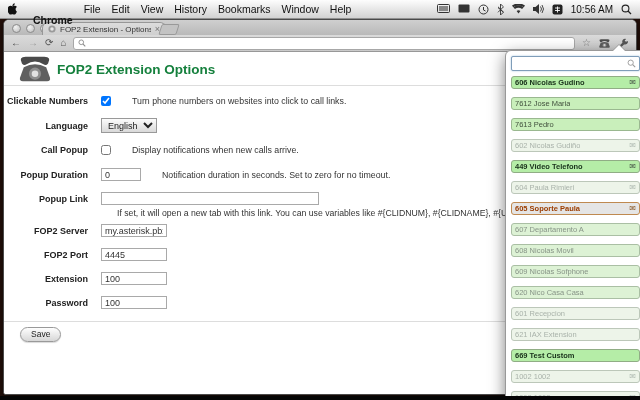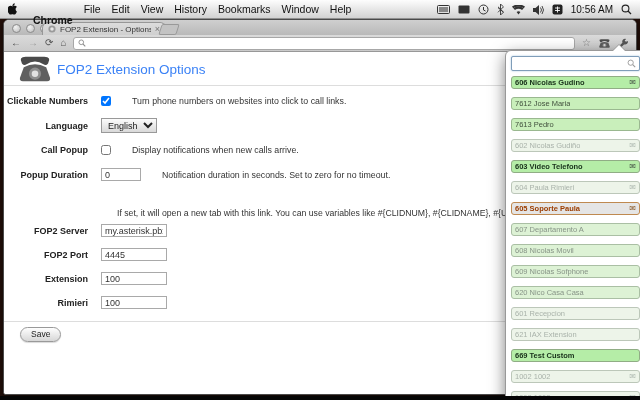--- a/index.html
+++ b/index.html
@@ -7,21 +7,21 @@
   .screen{position:relative;width:640px;height:400px;background:#24100a;overflow:hidden;}
 
   
   .menubar{position:absolute;top:0;left:0;right:0;height:18px;
     background:linear-gradient(#fdfdfd,#d2d2d2);border-bottom:1px solid #8f8f8f;
     display:flex;align-items:center;padding:0 8px;font-size:10.5px;color:#111;z-index:90;}
   .menubar .apple{margin-right:4px;display:flex;align-items:center;}
   .menu-items{display:flex;align-items:center;}
   .menu-item{margin-left:11px;cursor:default;}
   .menu-item.first{font-weight:bold;margin-top:21px;}
-  .menu-right{margin-left:auto;display:flex;align-items:flex-end;gap:8px;color:#222;}
+  .menu-right{margin-left:auto;display:flex;align-items:flex-start;gap:8px;color:#222;}
   .menu-right svg{display:block;}
   .menu-time{font-size:10px;color:#111;}
 
   
   .window{position:absolute;left:3px;right:3px;top:19px;bottom:5px;background:#fff;
     border-radius:6px 6px 3px 3px;box-shadow:0 3px 10px rgba(0,0,0,.65);
     border:1px solid #4a4a4a;overflow:hidden;}
   .tabstrip{position:relative;height:15px;background:linear-gradient(#cfcfcf,#b9b9b9);}
   .traffic{position:absolute;left:8px;top:4px;display:flex;gap:5px;}
   .tl{width:7px;height:7px;border-radius:50%;border:1px solid #8a8a8a;
@@ -42,21 +42,21 @@
   .nav-home{font-size:10px;color:#555;line-height:10px;}
   .omnibox{flex:1;height:11px;background:#fff;border:1px solid #a7a7a7;border-radius:3px;
     display:flex;align-items:center;padding:0 4px;gap:3px;}
   .omnibox-text{font-size:8px;color:#444;}
   .toolbar-star{font-size:10px;color:#787878;line-height:10px;}
   .toolbar-right{display:flex;align-items:center;gap:7px;}
 
   
   .content{position:absolute;top:32px;left:0;right:0;bottom:0;background:#fff;overflow:hidden;}
   .page-phone{position:absolute;left:12px;top:3px;}
-  .page-title{position:absolute;left:53px;top:10px;font-size:13.5px;font-weight:normal;color:#3b82f6;}
+  .page-title{position:absolute;left:53px;top:10px;font-size:13.5px;font-weight:bold;color:#15803d;}
   .hdiv{position:absolute;left:0;right:0;height:1px;background:#ddd;}
   .frow{position:absolute;left:0;display:flex;align-items:center;width:480px;}
   .flabel{width:84px;text-align:right;font-weight:bold;font-size:9px;color:#222;
     margin-right:13px;flex-shrink:0;}
   .fctrl{display:flex;align-items:center;gap:5px;font-size:9px;color:#222;}
   .fnote{font-size:8.8px;color:#333;margin-left:16px;}
   input[type=checkbox]{width:10px;height:10px;margin:0;}
   .tinput{height:11px;font-size:9px;border:1px solid #a9a9a9;padding:0 3px;color:#333;
     font-family:"Liberation Sans",sans-serif;background:#fff;}
   .w-dur{width:32px;}
@@ -240,20 +240,26 @@
       </div>
 
       <div class="frow" style="top:116px">
         <span class="flabel">Popup Duration</span>
         <span class="fctrl">
           <input class="tinput w-dur" type="text" value="0" style="">
           <span class="fnote">Notification duration in seconds. Set to zero for no timeout.</span>
         </span>
       </div>
 
+      <div class="frow" style="top:140px">
+        <span class="flabel">Popup Link</span>
+        <span class="fctrl">
+          <input class="tinput w-link" type="text" value="" style="">
+        </span>
+      </div>
       <div class="help-line" style="top:156px">If set, it will open a new tab with this link. You can use variables like #{CLIDNUM}, #{CLIDNAME}, #{UNIQUEID}, etc</div>
 
       <div class="frow" style="top:172px">
         <span class="flabel">FOP2 Server</span>
         <span class="fctrl">
           <input class="tinput w-med" type="text" value="my.asterisk.pbx" style="">
         </span>
       </div>
 
       <div class="frow" style="top:196px">
@@ -264,21 +270,21 @@
       </div>
 
       <div class="frow" style="top:220px">
         <span class="flabel">Extension</span>
         <span class="fctrl">
           <input class="tinput w-med" type="text" value="100" style="">
         </span>
       </div>
 
       <div class="frow" style="top:244px">
-        <span class="flabel">Rimieri</span>
+        <span class="flabel">Password</span>
         <span class="fctrl">
           <input class="tinput w-med" type="text" value="100" style="">
         </span>
       </div>
 
       <div class="hdiv" style="top:269px"></div>
       <button class="save-btn" style="top:275px">Save</button>
     </div>
   </div>
 
@@ -301,21 +307,21 @@
           <span class="ext-label">7612 Jose Maria</span>
         </div>
         <div class="ext-row st-online">
           <span class="ext-label">7613 Pedro</span>
         </div>
         <div class="ext-row st-dim">
           <span class="ext-label">602 Nicolas Gudiño</span>
           <span class="env">✉</span>
         </div>
         <div class="ext-row st-available">
-          <span class="ext-label">603 Video Telefono</span>
+          <span class="ext-label">449 Video Telefono</span>
           <span class="env">✉</span>
         </div>
         <div class="ext-row st-dim">
           <span class="ext-label">604 Paula Rimieri</span>
           <span class="env">✉</span>
         </div>
         <div class="ext-row st-busy">
           <span class="ext-label">605 Soporte Paula</span>
           <span class="env">✉</span>
         </div>

